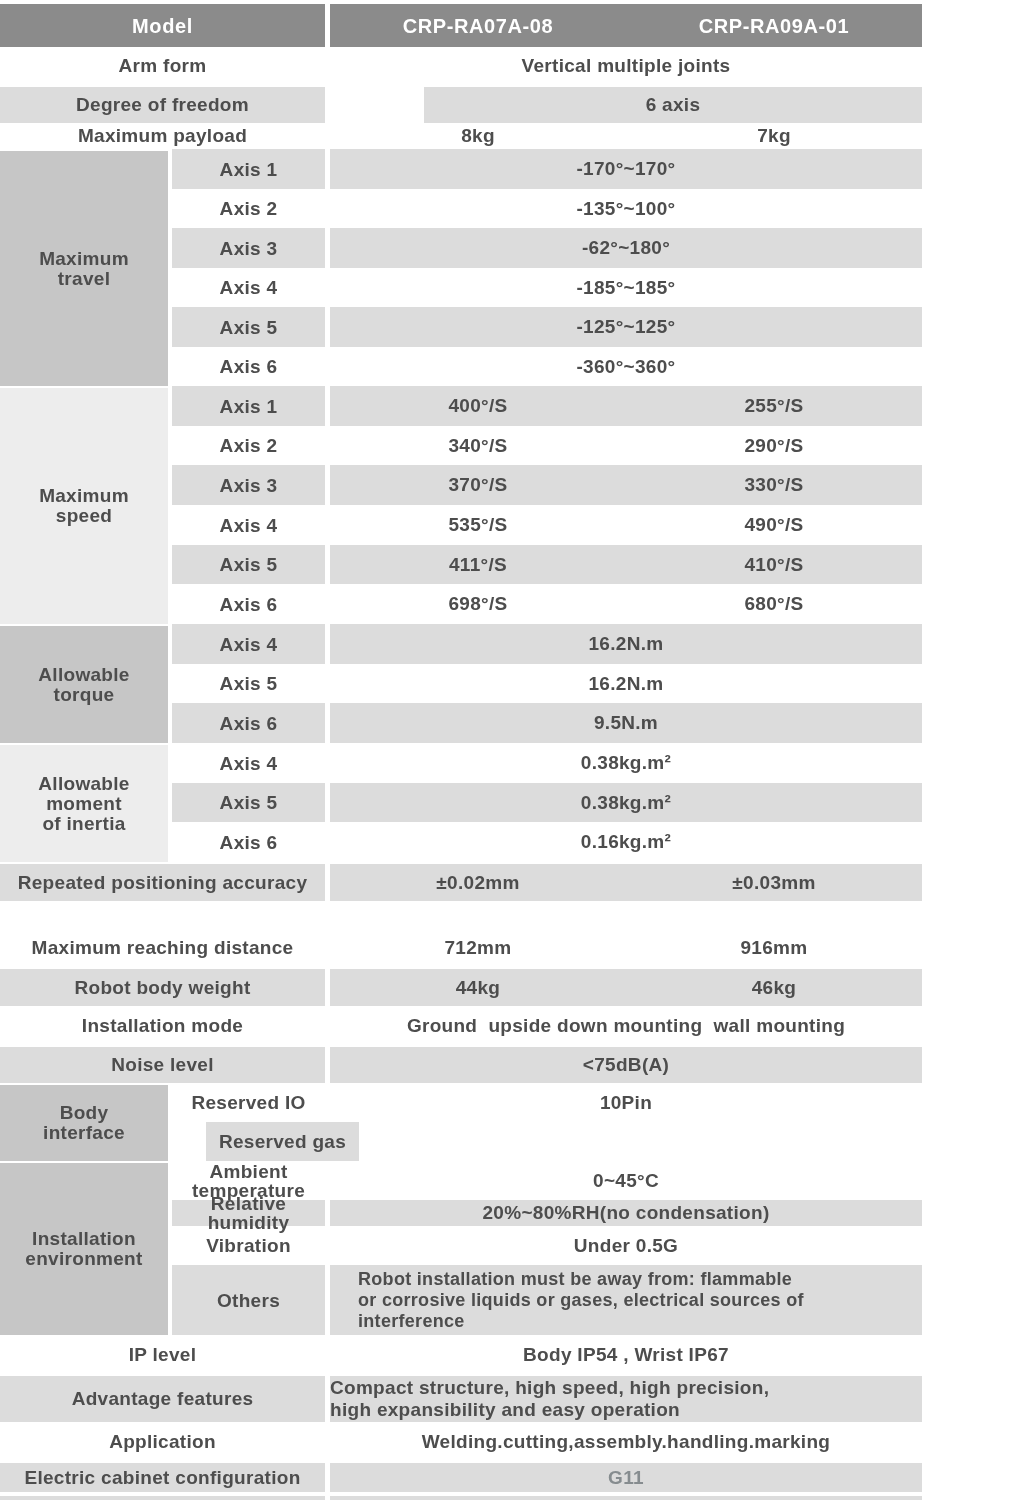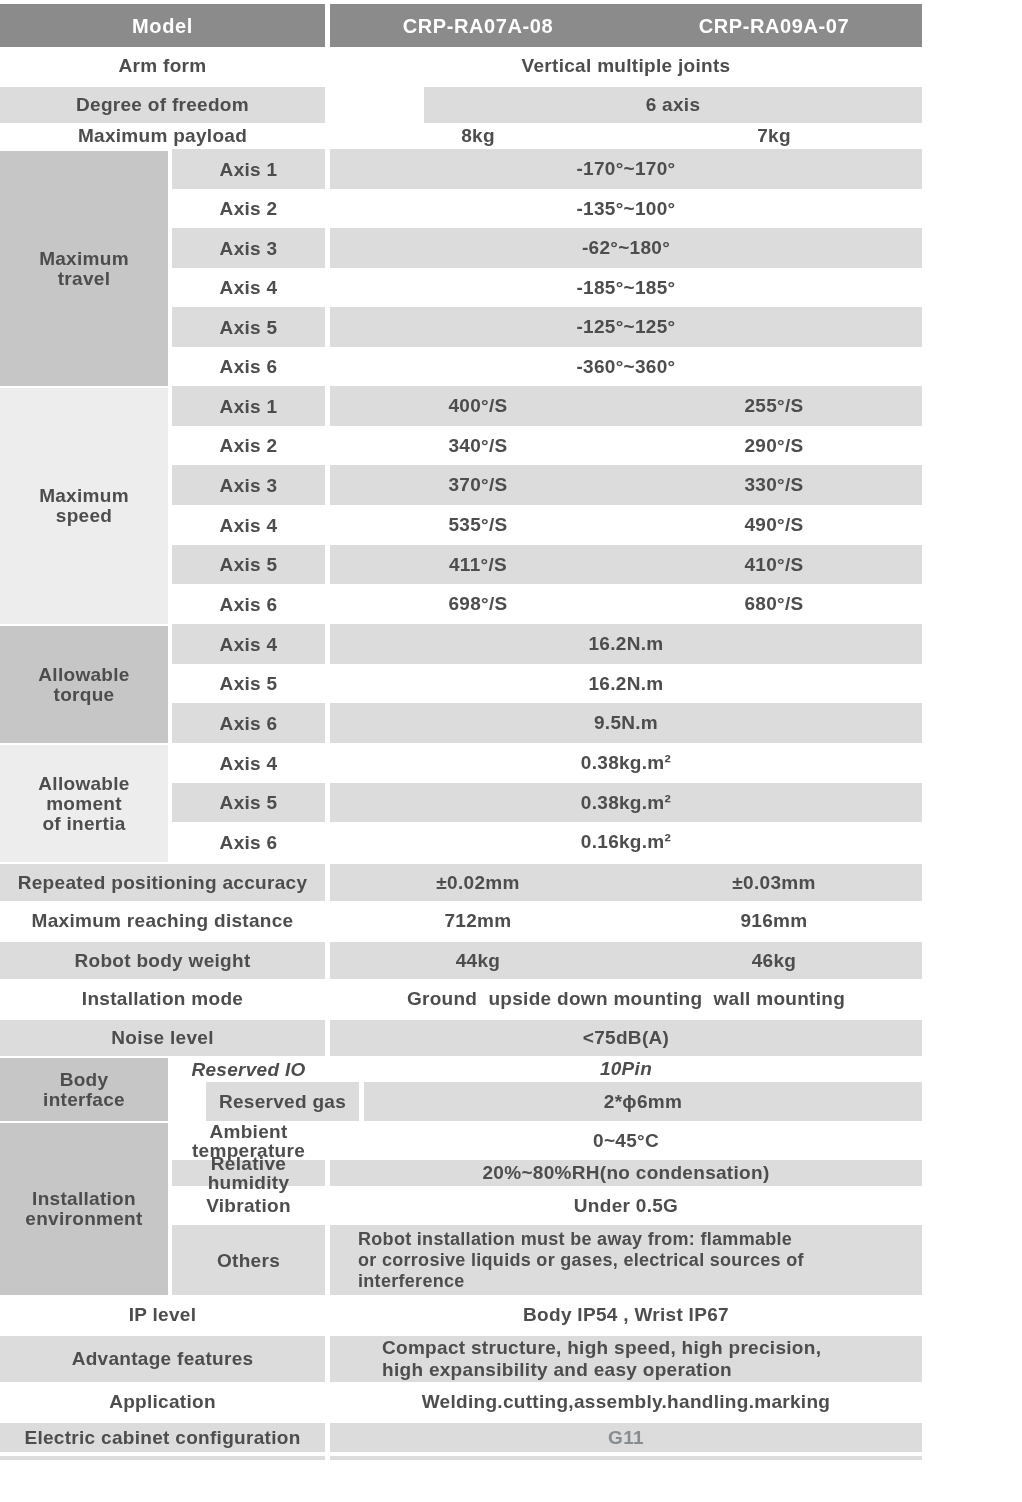--- a/index.html
+++ b/index.html
@@ -36,35 +36,35 @@
   .value{flex:1;min-width:0}
   .half{flex:1;display:flex;align-items:center;justify-content:center;text-align:center;white-space:pre-wrap}
   .stack{flex:1;display:flex;flex-direction:column;min-width:0}
   .stripe{background:var(--row-stripe)}
   .tone-dark{background:var(--group-dark)}
   .tone-light{background:var(--group-light)}
   .row.shaded > .cell{border-top:2px solid #fff}
   .header-row{height:43px}
   .header-cell{background:var(--header-bg);color:var(--header-text);font-weight:700;font-size:20px;letter-spacing:.6px}
   .value-left{justify-content:flex-start;text-align:left;padding:0 14px 0 28px;font-size:18px;line-height:21px}
-  .value-indent{justify-content:flex-start;text-align:left;padding-left:52px;font-size:19px;line-height:22px}
+  .value-indent{justify-content:flex-start;text-align:left;font-size:19px;line-height:22px}
   .muted-value{color:var(--muted)}
   .spacer{width:922px;background:#fff}
 </style>
 </head>
 <body>
 
 <div class="sheet">
   <div class="tbl">
     <div class="row header-row">
       <div class="cell full-label header-cell">Model</div>
       <div class="vgap"></div>
       <div class="cell value header-cell">
         <div class="half">CRP-RA07A-08</div>
-        <div class="half">CRP-RA09A-07</div>
+        <div class="half">CRP-RA09A-01</div>
       </div>
     </div>
     <div id="rows">
         <div class="row" style="height: 38px;">
           <div class="cell full-label">Arm form</div>
           <div class="vgap"></div>
           <div class="cell value">Vertical multiple joints</div>
         </div>
         <div class="row shaded" style="height: 38px; gap: 47px;">
           <div class="cell full-label stripe">Degree of freedom</div>
@@ -193,21 +193,21 @@
               <div class="vgap"></div>
               <div class="cell value">0.16kg.m²</div>
             </div>
           </div>
         </div>
         <div class="row shaded" style="height: 39px; justify-content: space-between;">
           <div class="cell full-label stripe">Repeated positioning accuracy</div>
           <div class="vgap"></div>
           <div class="cell value stripe"><div class="half">±0.02mm</div><div class="half">±0.03mm</div></div>
         </div>
-        <div class="row" style="height: 39px;">
+        <div class="row" style="height: 39px; margin-top: 27px;">
           <div class="cell full-label">Maximum reaching distance</div>
           <div class="vgap"></div>
           <div class="cell value"><div class="half">712mm</div><div class="half">916mm</div></div>
         </div>
         <div class="row shaded" style="height: 39px;">
           <div class="cell full-label stripe">Robot body weight</div>
           <div class="vgap"></div>
           <div class="cell value stripe"><div class="half">44kg</div><div class="half">46kg</div></div>
         </div>
         <div class="row" style="height: 39px;">
@@ -218,29 +218,28 @@
         <div class="row shaded" style="height: 38px;">
           <div class="cell full-label stripe">Noise level</div>
           <div class="vgap"></div>
           <div class="cell value stripe">&lt;75dB(A)</div>
         </div>
         <div class="row">
           <div class="cell colA tone-dark">Body
 interface</div>
           <div class="vgap2"></div>
           <div class="stack">
-            <div class="row" style="height: 26px; font-style: italic;">
+            <div class="row" style="height: 39px;">
               <div class="cell colB">Reserved IO</div>
               <div class="vgap"></div>
               <div class="cell value">10Pin</div>
             </div>
             <div class="row" style="height: 39px; padding-left: 34px;">
               <div class="cell colB stripe">Reserved gas</div>
               <div class="vgap"></div>
-              <div class="cell value stripe">2*ϕ6mm</div>
             </div>
           </div>
         </div>
         <div class="row">
           <div class="cell colA tone-dark">Installation
 environment</div>
           <div class="vgap2"></div>
           <div class="stack">
             <div class="row" style="height: 39px;">
               <div class="cell colB">Ambient

